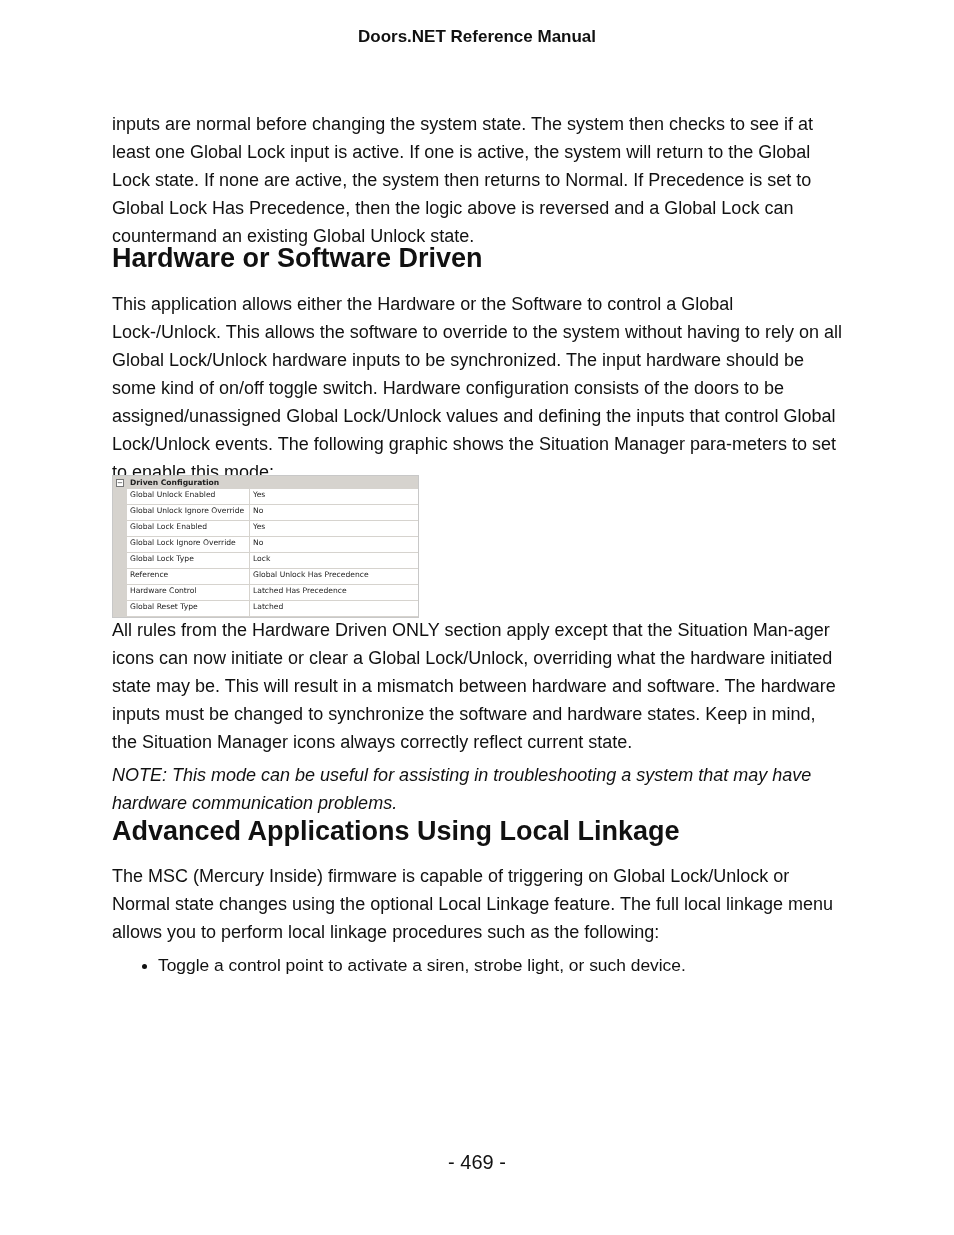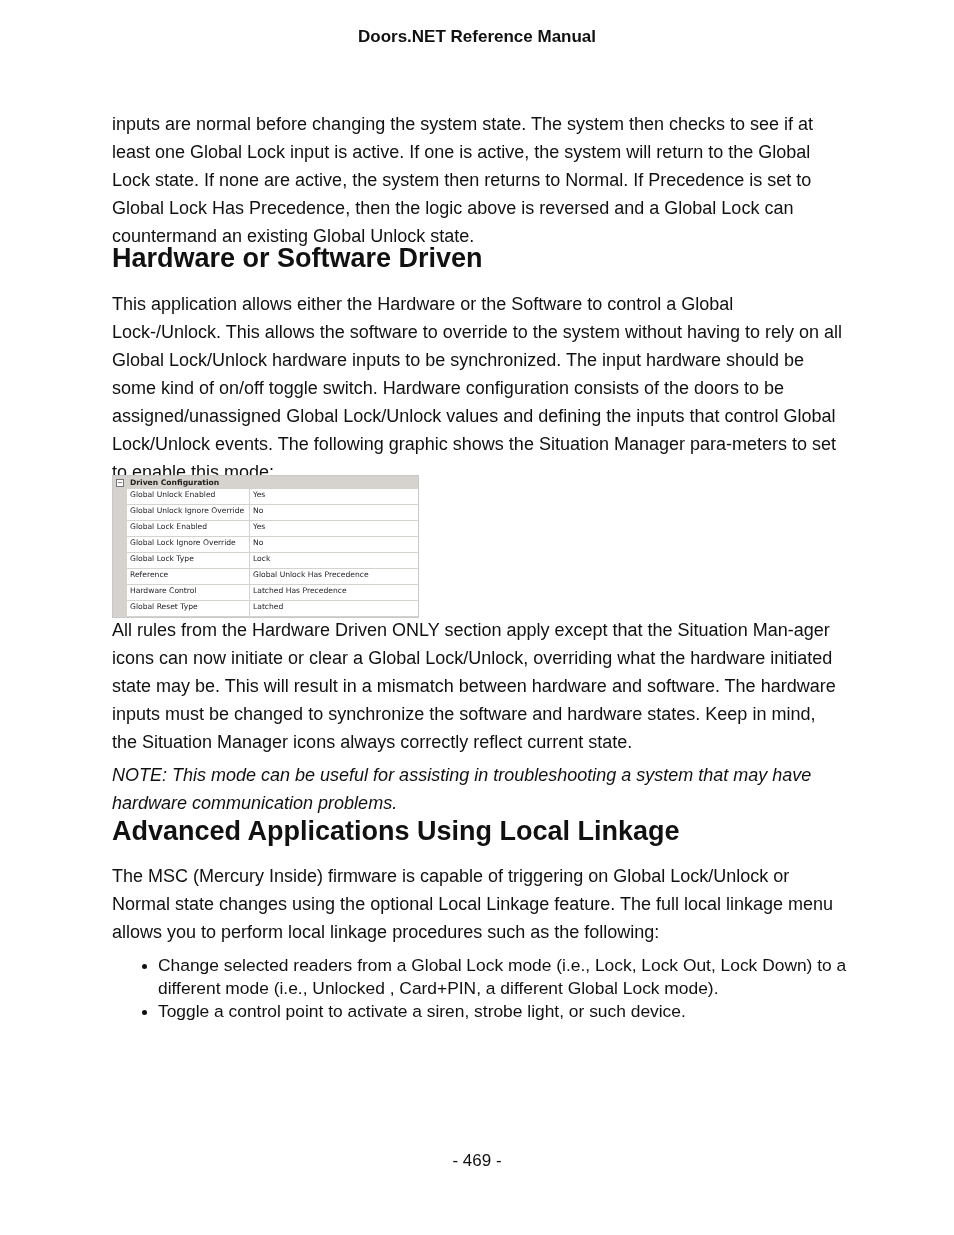--- a/index.html
+++ b/index.html
@@ -54,38 +54,37 @@
   .config .name {
     width: 119px; padding-left: 3px; border-bottom: 1px solid #d6d3ce;
     border-right: 1px solid #d6d3ce; line-height: 12px; white-space: nowrap; overflow: hidden;
   }
   .config .value {
     flex: 1; padding-left: 3px; border-bottom: 1px solid #d6d3ce;
     line-height: 12px; white-space: nowrap; overflow: hidden;
   }
   .page-number {
     position: absolute; top: 1151px; left: 0; width: 954px; text-align: center;
-    font-size: 17px;
+    font-size: 20px;
   }
 </style>
 </head>
 <body>
 
 <div class="running-header">Doors.NET Reference Manual</div>
 
 <div class="content">
   <p class="p1">inputs are normal before changing the system state. The system then checks to see if at least one Global Lock input is active. If one is active, the system will return to the Global Lock state. If none are active, the system then returns to Normal. If Precedence is set to Global Lock Has Precedence, then the logic above is reversed and a Global Lock can countermand an existing Global Unlock state.</p>
   <h2 class="h-hw">Hardware or Software Driven</h2>
   <p class="p2">This application allows either the Hardware or the Software to control a Global Lock-/Unlock. This allows the software to override to the system without having to rely on all Global Lock/Unlock hardware inputs to be synchronized. The input hardware should be some kind of on/off toggle switch. Hardware configuration consists of the doors to be assigned/unassigned Global Lock/Unlock values and defining the inputs that control Global Lock/Unlock events. The following graphic shows the Situation Manager para-meters to set to enable this mode:</p>
   <p class="p3">All rules from the Hardware Driven ONLY section apply except that the Situation Man-ager icons can now initiate or clear a Global Lock/Unlock, overriding what the hardware initiated state may be. This will result in a mismatch between hardware and software. The hardware inputs must be changed to synchronize the software and hardware states. Keep in mind, the Situation Manager icons always correctly reflect current state.</p>
   <p class="note">NOTE: This mode can be useful for assisting in troubleshooting a system that may have hardware communication problems.</p>
   <h2 class="h-adv">Advanced Applications Using Local Linkage</h2>
   <p class="p4">The MSC (Mercury Inside) firmware is capable of triggering on Global Lock/Unlock or Normal state changes using the optional Local Linkage feature. The full local linkage menu allows you to perform local linkage procedures such as the following:</p>
   <ul class="bullets">
-    <li>Change selected readers from a Global Lock mode (i.e., Lock, Lock Out, Lock Down) to a different mode (i.e., Unlocked , Card+PIN, a different Global Lock mode).</li>
     <li>Toggle a control point to activate a siren, strobe light, or such device.</li>
   </ul>
 </div>
 
 <div class="config">
   <div class="cat">
     <div class="toggle">
         <span>−</span>
       </div>
     <div class="cat-label">Driven Configuration</div>

